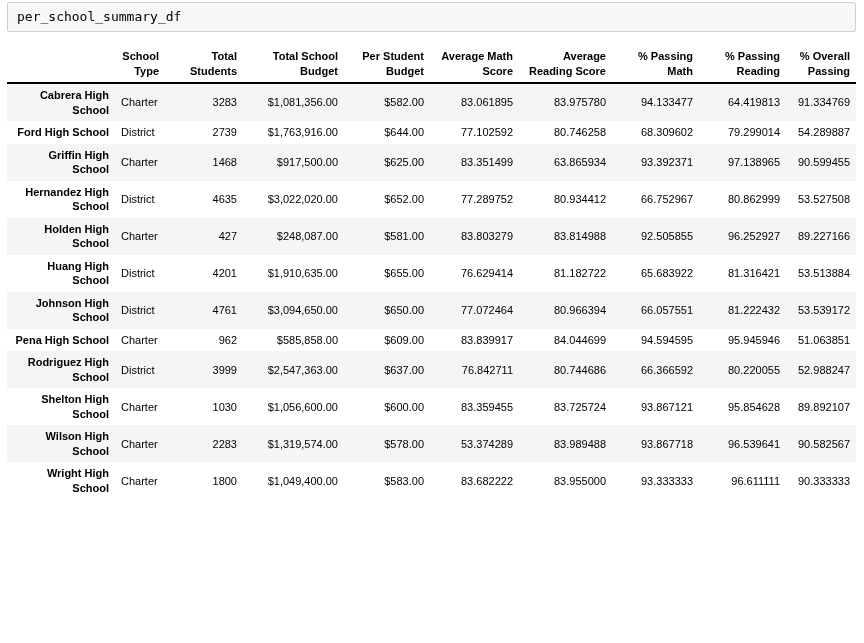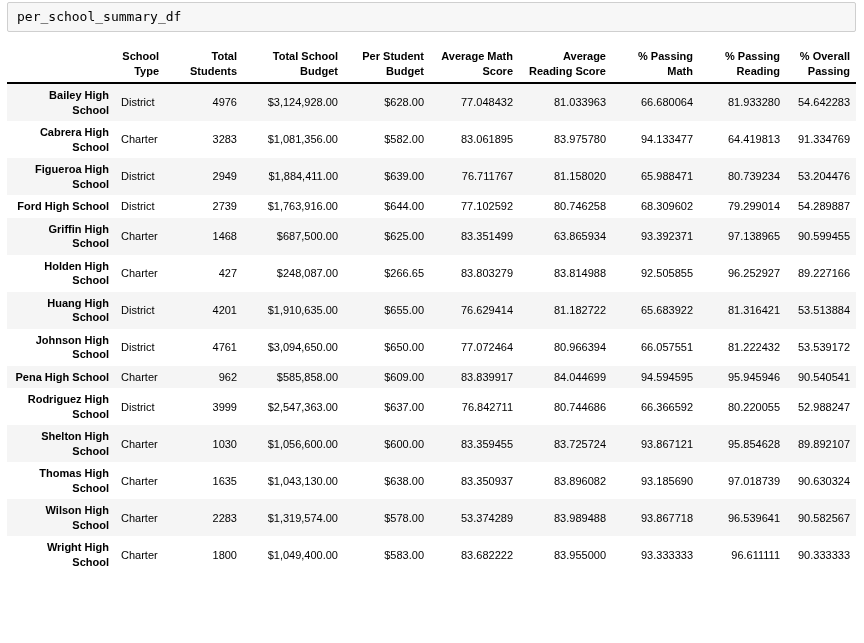--- a/index.html
+++ b/index.html
@@ -111,86 +111,74 @@
             <th>Per Student Budget</th>
             <th>Average Math Score</th>
             <th>Average Reading Score</th>
             <th>% Passing Math</th>
             <th>% Passing Reading</th>
             <th>% Overall Passing</th>
           </tr>
       </thead>
       <tbody id="table-body">
 
-      <tr>
-            <th class="idx">Bailey High School</th>
-            <td>District</td>
-            <td>4976</td>
-            <td>$3,124,928.00</td>
-            <td>$628.00</td>
-            <td>77.048432</td>
-            <td>81.033963</td>
-            <td>66.680064</td>
-            <td>81.933280</td>
-            <td>54.642283</td>
-          </tr>
           <tr>
             <th class="idx">Cabrera High School</th>
             <td>Charter</td>
             <td>3283</td>
             <td>$1,081,356.00</td>
             <td>$582.00</td>
             <td>83.061895</td>
             <td>83.975780</td>
             <td>94.133477</td>
             <td>64.419813</td>
             <td>91.334769</td>
           </tr>
           <tr>
-            <th class="idx">Figueroa High School</th>
-            <td>District</td>
-            <td>2949</td>
-            <td>$1,884,411.00</td>
-            <td>$639.00</td>
-            <td>76.711767</td>
-            <td>81.158020</td>
-            <td>65.988471</td>
-            <td>80.739234</td>
-            <td>53.204476</td>
-          </tr>
-          <tr>
             <th class="idx">Ford High School</th>
             <td>District</td>
             <td>2739</td>
             <td>$1,763,916.00</td>
             <td>$644.00</td>
             <td>77.102592</td>
             <td>80.746258</td>
             <td>68.309602</td>
             <td>79.299014</td>
             <td>54.289887</td>
           </tr>
           <tr>
             <th class="idx">Griffin High School</th>
             <td>Charter</td>
             <td>1468</td>
-            <td>$687,500.00</td>
+            <td>$917,500.00</td>
             <td>$625.00</td>
             <td>83.351499</td>
             <td>63.865934</td>
             <td>93.392371</td>
             <td>97.138965</td>
             <td>90.599455</td>
           </tr>
           <tr>
+            <th class="idx">Hernandez High School</th>
+            <td>District</td>
+            <td>4635</td>
+            <td>$3,022,020.00</td>
+            <td>$652.00</td>
+            <td>77.289752</td>
+            <td>80.934412</td>
+            <td>66.752967</td>
+            <td>80.862999</td>
+            <td>53.527508</td>
+          </tr>
+          <tr>
             <th class="idx">Holden High School</th>
             <td>Charter</td>
             <td>427</td>
             <td>$248,087.00</td>
-            <td>$266.65</td>
+            <td>$581.00</td>
             <td>83.803279</td>
             <td>83.814988</td>
             <td>92.505855</td>
             <td>96.252927</td>
             <td>89.227166</td>
           </tr>
           <tr>
             <th class="idx">Huang High School</th>
             <td>District</td>
             <td>4201</td>
@@ -217,21 +205,21 @@
           <tr>
             <th class="idx">Pena High School</th>
             <td>Charter</td>
             <td>962</td>
             <td>$585,858.00</td>
             <td>$609.00</td>
             <td>83.839917</td>
             <td>84.044699</td>
             <td>94.594595</td>
             <td>95.945946</td>
-            <td>90.540541</td>
+            <td>51.063851</td>
           </tr>
           <tr>
             <th class="idx">Rodriguez High School</th>
             <td>District</td>
             <td>3999</td>
             <td>$2,547,363.00</td>
             <td>$637.00</td>
             <td>76.842711</td>
             <td>80.744686</td>
             <td>66.366592</td>
@@ -244,32 +232,20 @@
             <td>1030</td>
             <td>$1,056,600.00</td>
             <td>$600.00</td>
             <td>83.359455</td>
             <td>83.725724</td>
             <td>93.867121</td>
             <td>95.854628</td>
             <td>89.892107</td>
           </tr>
           <tr>
-            <th class="idx">Thomas High School</th>
-            <td>Charter</td>
-            <td>1635</td>
-            <td>$1,043,130.00</td>
-            <td>$638.00</td>
-            <td>83.350937</td>
-            <td>83.896082</td>
-            <td>93.185690</td>
-            <td>97.018739</td>
-            <td>90.630324</td>
-          </tr>
-          <tr>
             <th class="idx">Wilson High School</th>
             <td>Charter</td>
             <td>2283</td>
             <td>$1,319,574.00</td>
             <td>$578.00</td>
             <td>53.374289</td>
             <td>83.989488</td>
             <td>93.867718</td>
             <td>96.539641</td>
             <td>90.582567</td>

